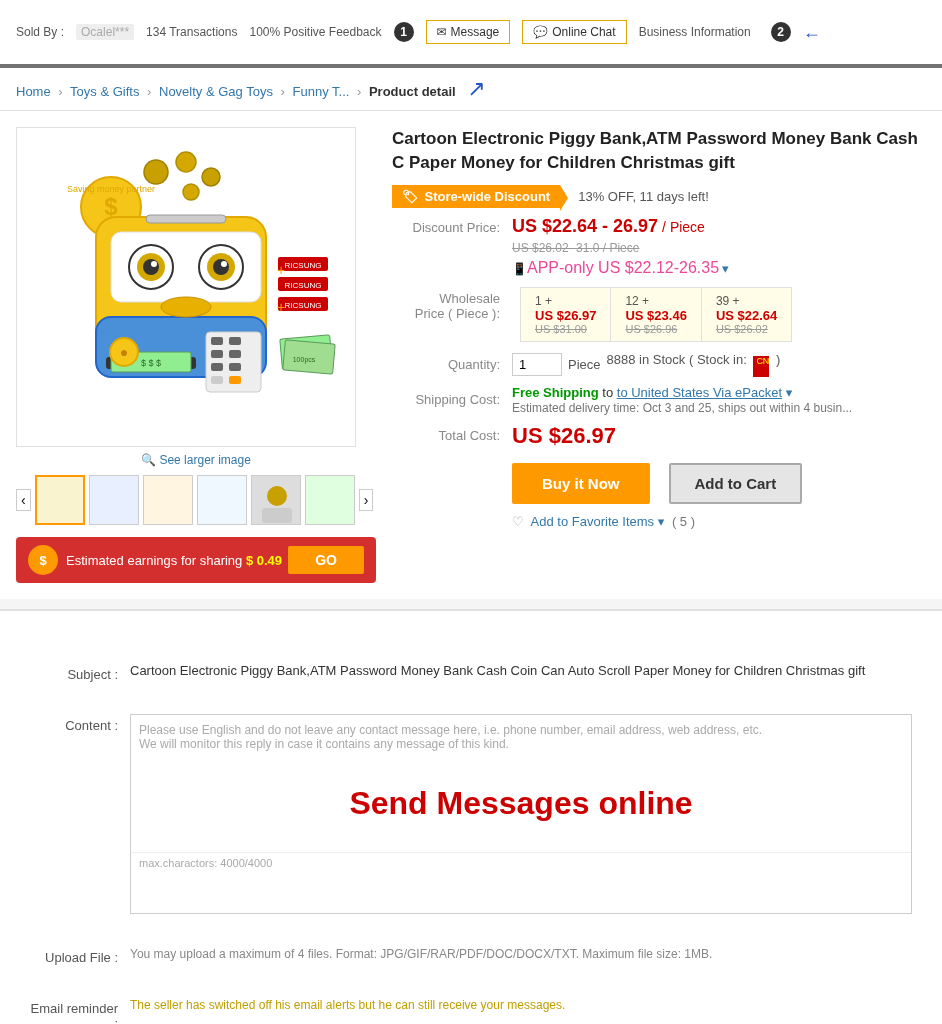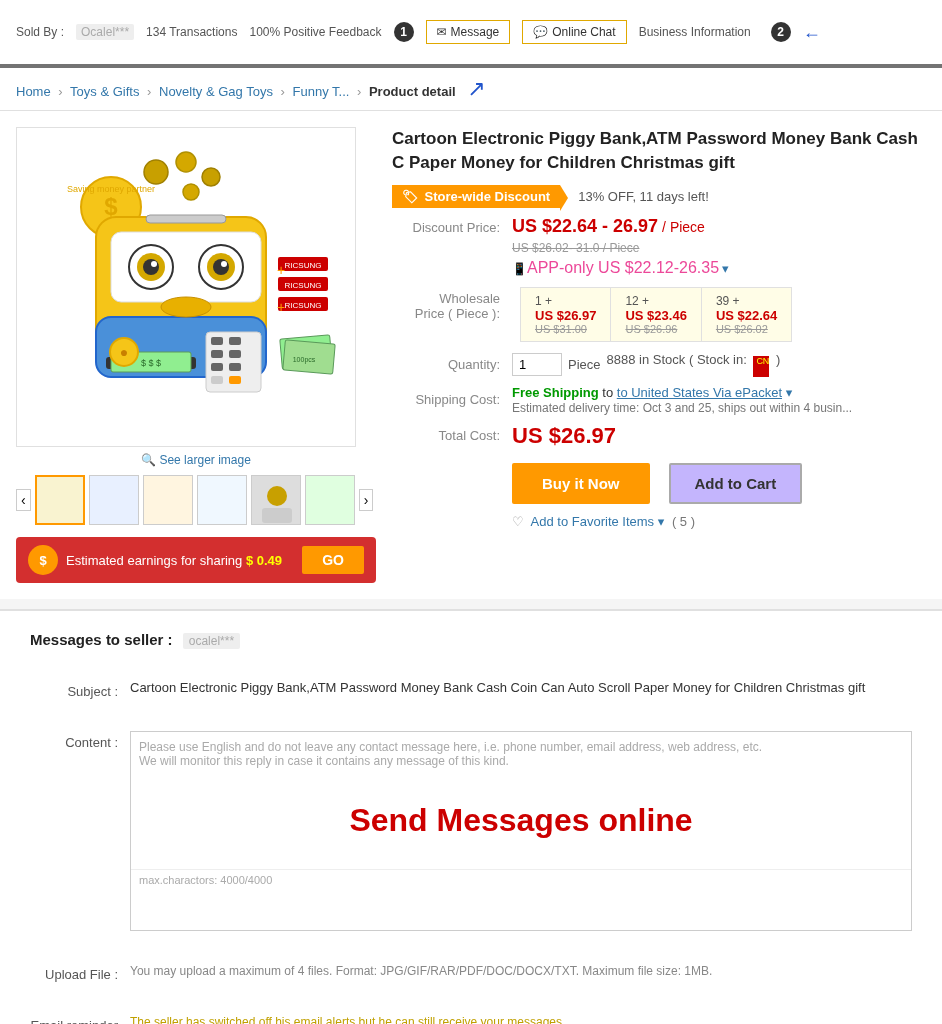--- a/index.html
+++ b/index.html
@@ -52,40 +52,40 @@
     
     .shipping-free { color: #090; font-weight: bold; }
     .shipping-link { color: #3377aa; text-decoration: underline; }
     
     
     .total-price { color: #c00; font-size: 22px; font-weight: bold; }
     
     
     .action-buttons { display: flex; gap: 19px; margin: 14px 0 10px 120px; }
     .btn-buy { background: #f90; color: #fff; border: none; padding: 10px 30px; font-size: 15px; font-weight: bold; cursor: pointer; border-radius: 2px; }
-    .btn-cart { background: #c4b5fd; color: #333; border: 2px solid #aaa; padding: 10px 24px; font-size: 15px; font-weight: bold; cursor: pointer; border-radius: 2px; }
+    .btn-cart { background: #e5e5e5; color: #333; border: 2px solid #aaa; padding: 10px 24px; font-size: 15px; font-weight: bold; cursor: pointer; border-radius: 2px; }
     
     
     .favorite-row { margin-left: 120px; font-size: 13px; color: #3377aa; }
     .heart-icon { color: #aaa; margin-right: 4px; }
     
     
     .product-layout { display: flex; gap: 16px; }
     .product-images { width: 360px; flex-shrink: 0; }
     .main-image { width: 340px; height: 320px; border: 1px solid #e0e0e0; display: flex; align-items: center; justify-content: center; background: #fff; overflow: hidden; position: relative; }
     .see-larger { text-align: center; color: #3377aa; font-size: 12px; margin-top: 6px; cursor: pointer; }
     .thumb-row { display: flex; align-items: center; gap: 4px; margin-top: 8px; }
     .thumb { width: 50px; height: 50px; border: 1px solid #ccc; background: #f5f5f5; cursor: pointer; }
     .thumb.active { border: 2px solid #f90; }
     .thumb-nav { background: none; border: 1px solid #ccc; padding: 2px 4px; cursor: pointer; font-size: 14px; }
     
     
     .earnings-bar { background: #d32f2f; color: #fff; padding: 8px 12px; border-radius: 4px; display: flex; align-items: center; justify-content: space-between; margin-top: 12px; font-size: 13px; }
     .earnings-amount { color: #ff0; font-weight: bold; }
-    .go-btn { background: #f90; color: #fff; border: none; padding: 6px 20px; font-weight: bold; border-radius: 2px; cursor: pointer; font-size: 14px; }
+    .go-btn { background: #f90; color: #fff; border: none; padding: 6px 27px; font-weight: bold; border-radius: 2px; cursor: pointer; font-size: 14px; }
     .dollar-icon { width: 30px; height: 30px; background: #f90; border-radius: 50%; display: flex; align-items: center; justify-content: center; color: #fff; font-weight: bold; margin-right: 8px; }
     
     
     .product-details { flex: 1; }
     
     
     .messages-section { background: #fff; padding: 20px 30px; margin-bottom: 10px; border-top: 2px solid #e0e0e0; }
     .messages-title { font-size: 15px; font-weight: bold; margin-bottom: 20px; color: #222; }
     
     .form-row { display: flex; align-items: flex-start; margin-bottom: 14px; margin-top: 32px; }
@@ -346,24 +346,20 @@
         <span class="heart-icon">♡</span>
         <span style="cursor:pointer;color:#3377aa;">Add to Favorite Items</span>
         <span style="cursor:pointer;color:#3377aa;">▾</span>
         <span style="color:#777;margin-left:4px;">( 5 )</span>
       </div>
     </div>
   </div>
 </div>
 
 <div class="messages-section">
-  <div class="messages-title">
-    <span>Messages to seller :</span>
-    <span class="messages-title" style="background:#eee;color:#aaa;padding:1px 6px;border-radius:2px;font-size:12px;font-weight:normal;margin-left:6px;">ocalel***</span>
-  </div>
   
   
   <div class="form-row">
     <div class="form-label">Subject :</div>
     <div class="form-field">
       <span style="font-size:13px;color:#333;">Cartoon Electronic Piggy Bank,ATM Password Money Bank Cash Coin Can Auto Scroll Paper Money for Children Christmas gift</span>
     </div>
   </div>
   
   

